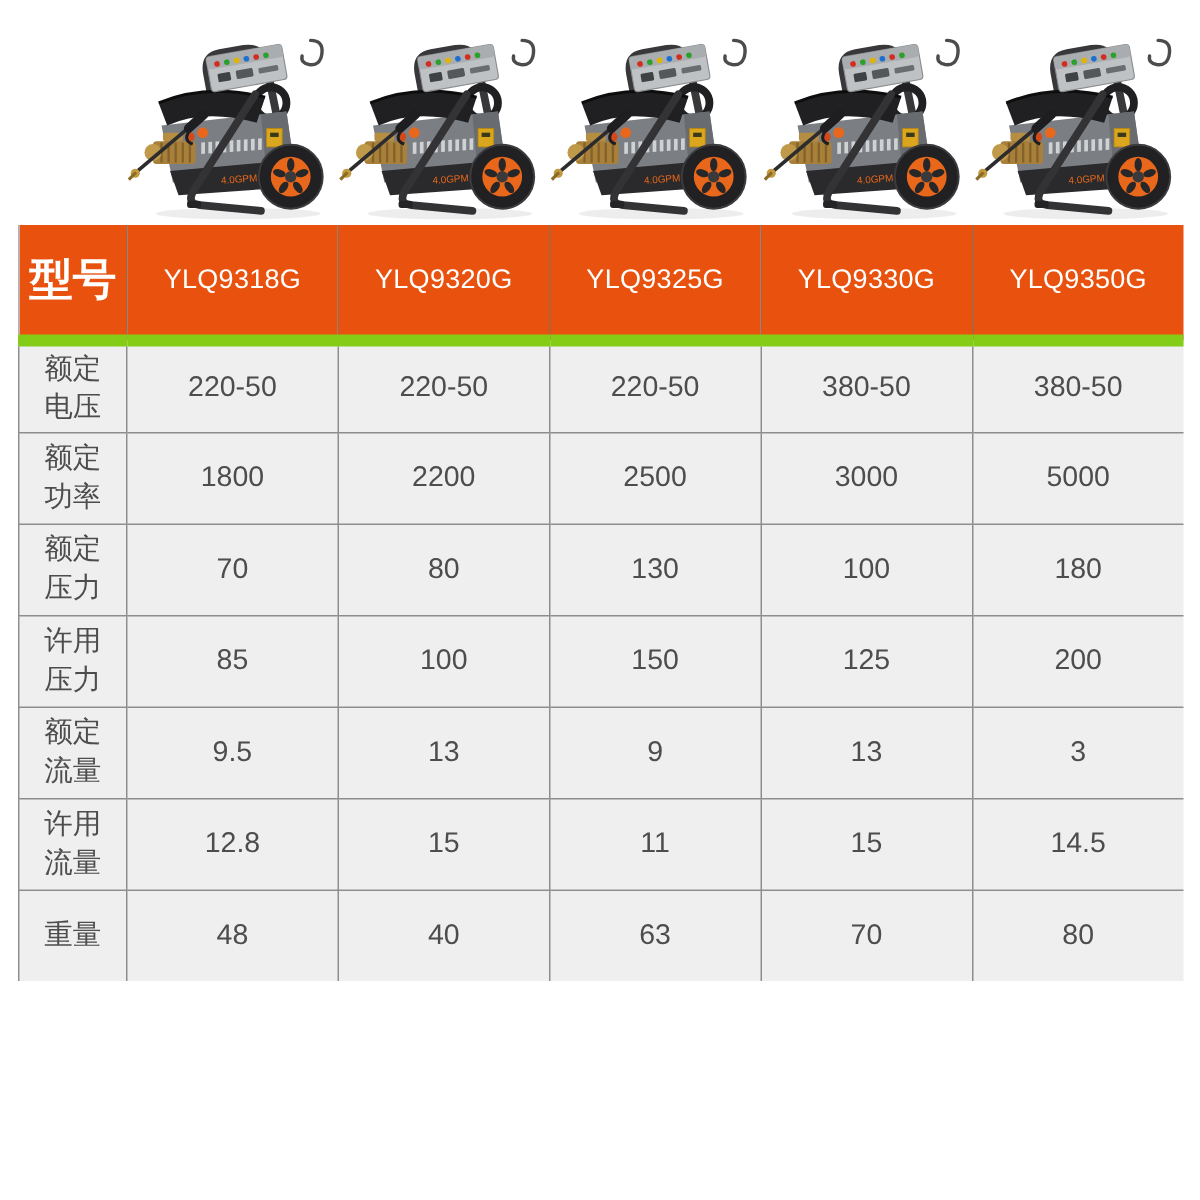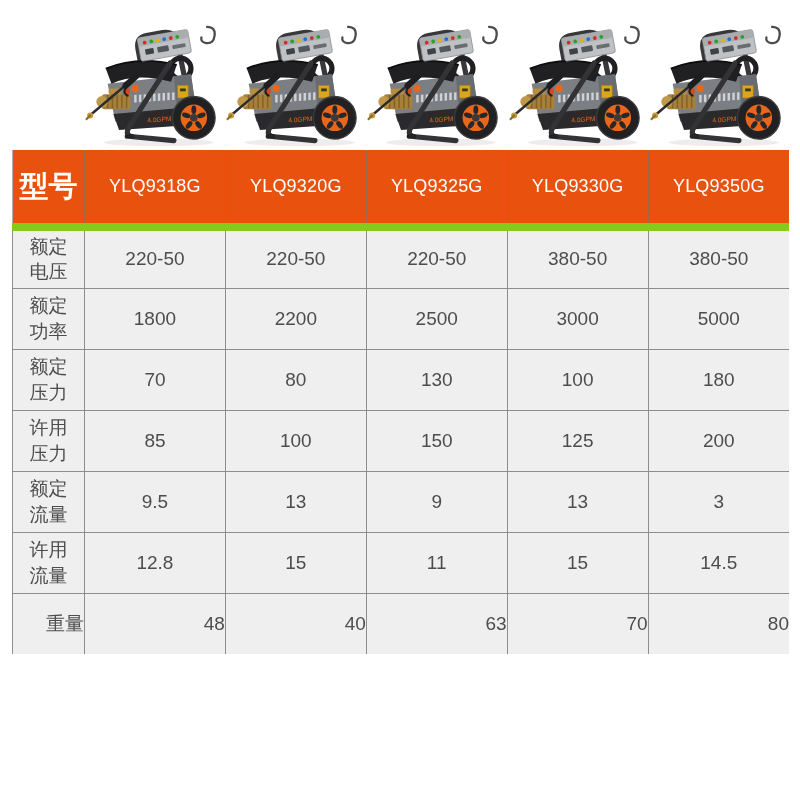--- a/index.html
+++ b/index.html
@@ -52,21 +52,21 @@
   }
   .spec thead th:first-child { border-left-color:#b0b0b0; }
   .spec thead th.corner { font-size:29px; font-weight:700; }
   .spec thead th.model  { font-size:18px; font-weight:400; letter-spacing:0.2px;margin-top:47px; }
   .spec th.rowlabel {
     font-weight:400;
     white-space:pre-line;
     line-height:1.32;
   }
   .spec tr > *:last-child { border-right:none; }
-  .spec tbody tr:last-child > * { border-bottom:none;text-align:right; }
+  .spec tbody tr:last-child > * { border-bottom:none; }
 
   .defs { position:absolute; width:0; height:0; overflow:hidden; }
 </style>
 </head>
 <body>
 
 <svg class="defs" xmlns="http://www.w3.org/2000/svg" aria-hidden="true">
   <symbol id="washer" viewBox="0 0 160 150">
     <ellipse cx="84" cy="142" rx="58" ry="4" fill="rgba(0,0,0,0.07)"></ellipse>
 

